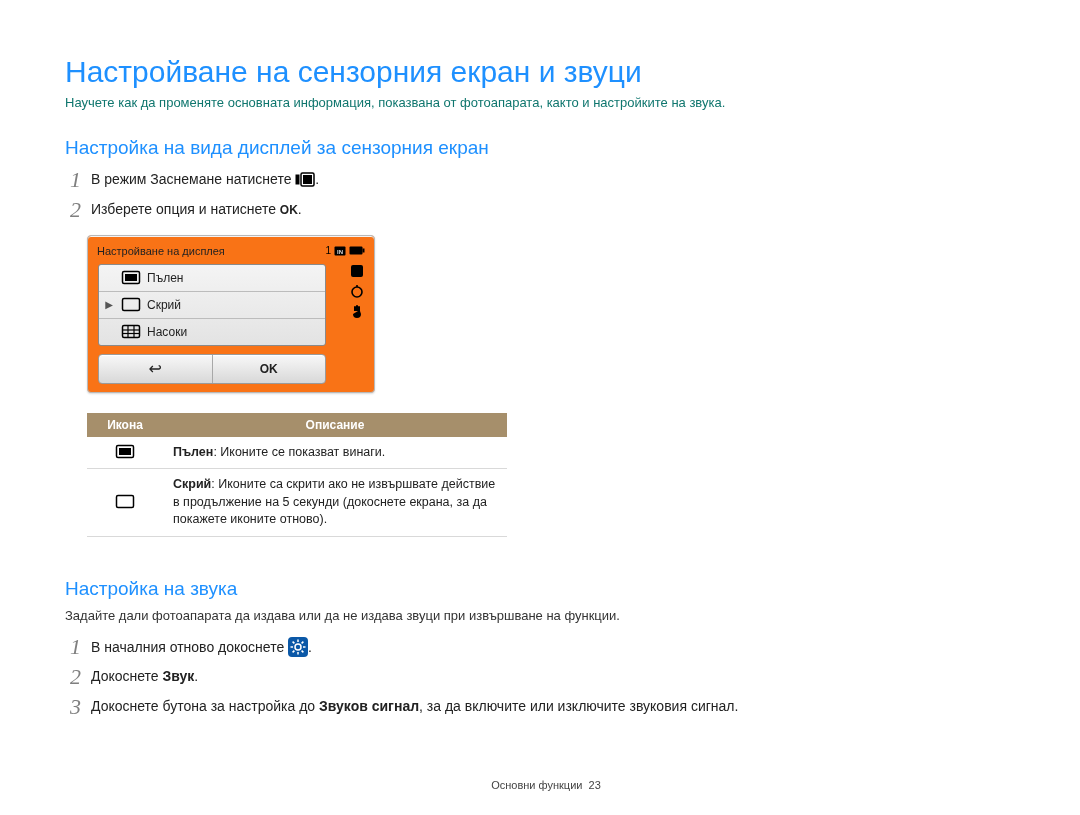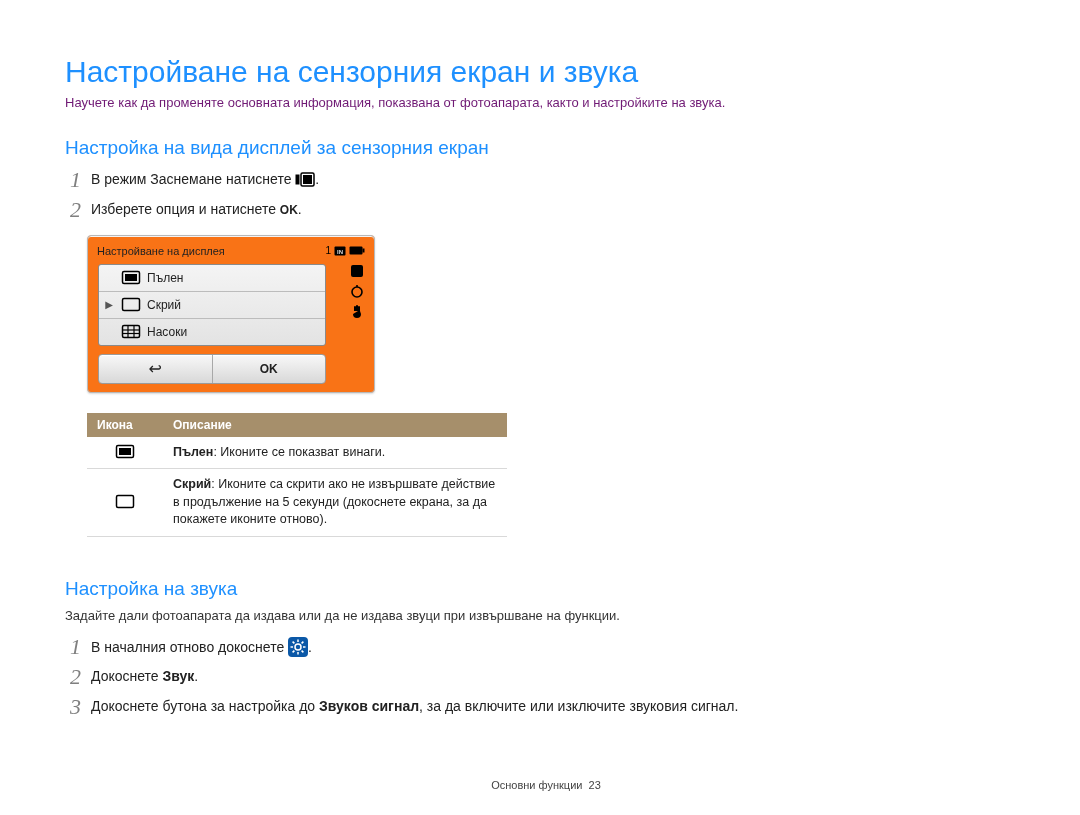--- a/index.html
+++ b/index.html
@@ -17,21 +17,21 @@
     padding: 55px 65px 40px 65px;
   }
   .page-title {
     color: #1e90ff;
     font-size: 30px;
     font-weight: 400;
     margin: 0 0 6px 0;
   }
   .page-intro {
     font-size: 13px;
-    color: #701a75;
+    color: #0f766e;
     margin: 0 0 26px 0;
   }
   .cols {
     display: flex;
     gap: 40px;
     align-items: flex-start;
     flex-direction: column;
   }
   .col { flex: 1 1 0; min-width: 0; }
   .col-right { flex: 1 1 0; }
@@ -172,21 +172,21 @@
   
   .icon-table {
     width: 420px;
     border-collapse: collapse;
     font-size: 12.5px;
     margin-left: 22px;
   }
   .icon-table th {
     background: #a68f6b;
     color: #fff;
-    text-align: left;
+    text-align: center;
     font-weight: bold;
     padding: 5px 10px;
     font-size: 12px;
   }
   .icon-table td {
     padding: 7px 10px;
     vertical-align: middle;
     border-bottom: 1px solid #d9d9d9;
     line-height: 1.4;
   }
@@ -251,21 +251,21 @@
         <line x1="11.6" y1="11.6" x2="13.4" y2="13.4"></line>
         <line x1="2.6" y1="13.4" x2="4.4" y2="11.6"></line>
         <line x1="11.6" y1="4.4" x2="13.4" y2="2.6"></line>
       </g>
     </g>
   </defs>
 </svg>
 
 <div class="page">
 
-  <h1 class="page-title">Настройване на сензорния екран и звука</h1>
+  <h1 class="page-title">Настройване на сензорния екран и звуци</h1>
   <p class="page-intro">Научете как да променяте основната информация, показвана от фотоапарата, както и настройките на звука.</p>
 
   <div class="cols">
 
     <div class="col">
       <h2 class="section-title">Настройка на вида дисплей за сензорния екран</h2>
 
       <div class="step">
         <span class="step-num">1</span>
         <span class="step-body">

